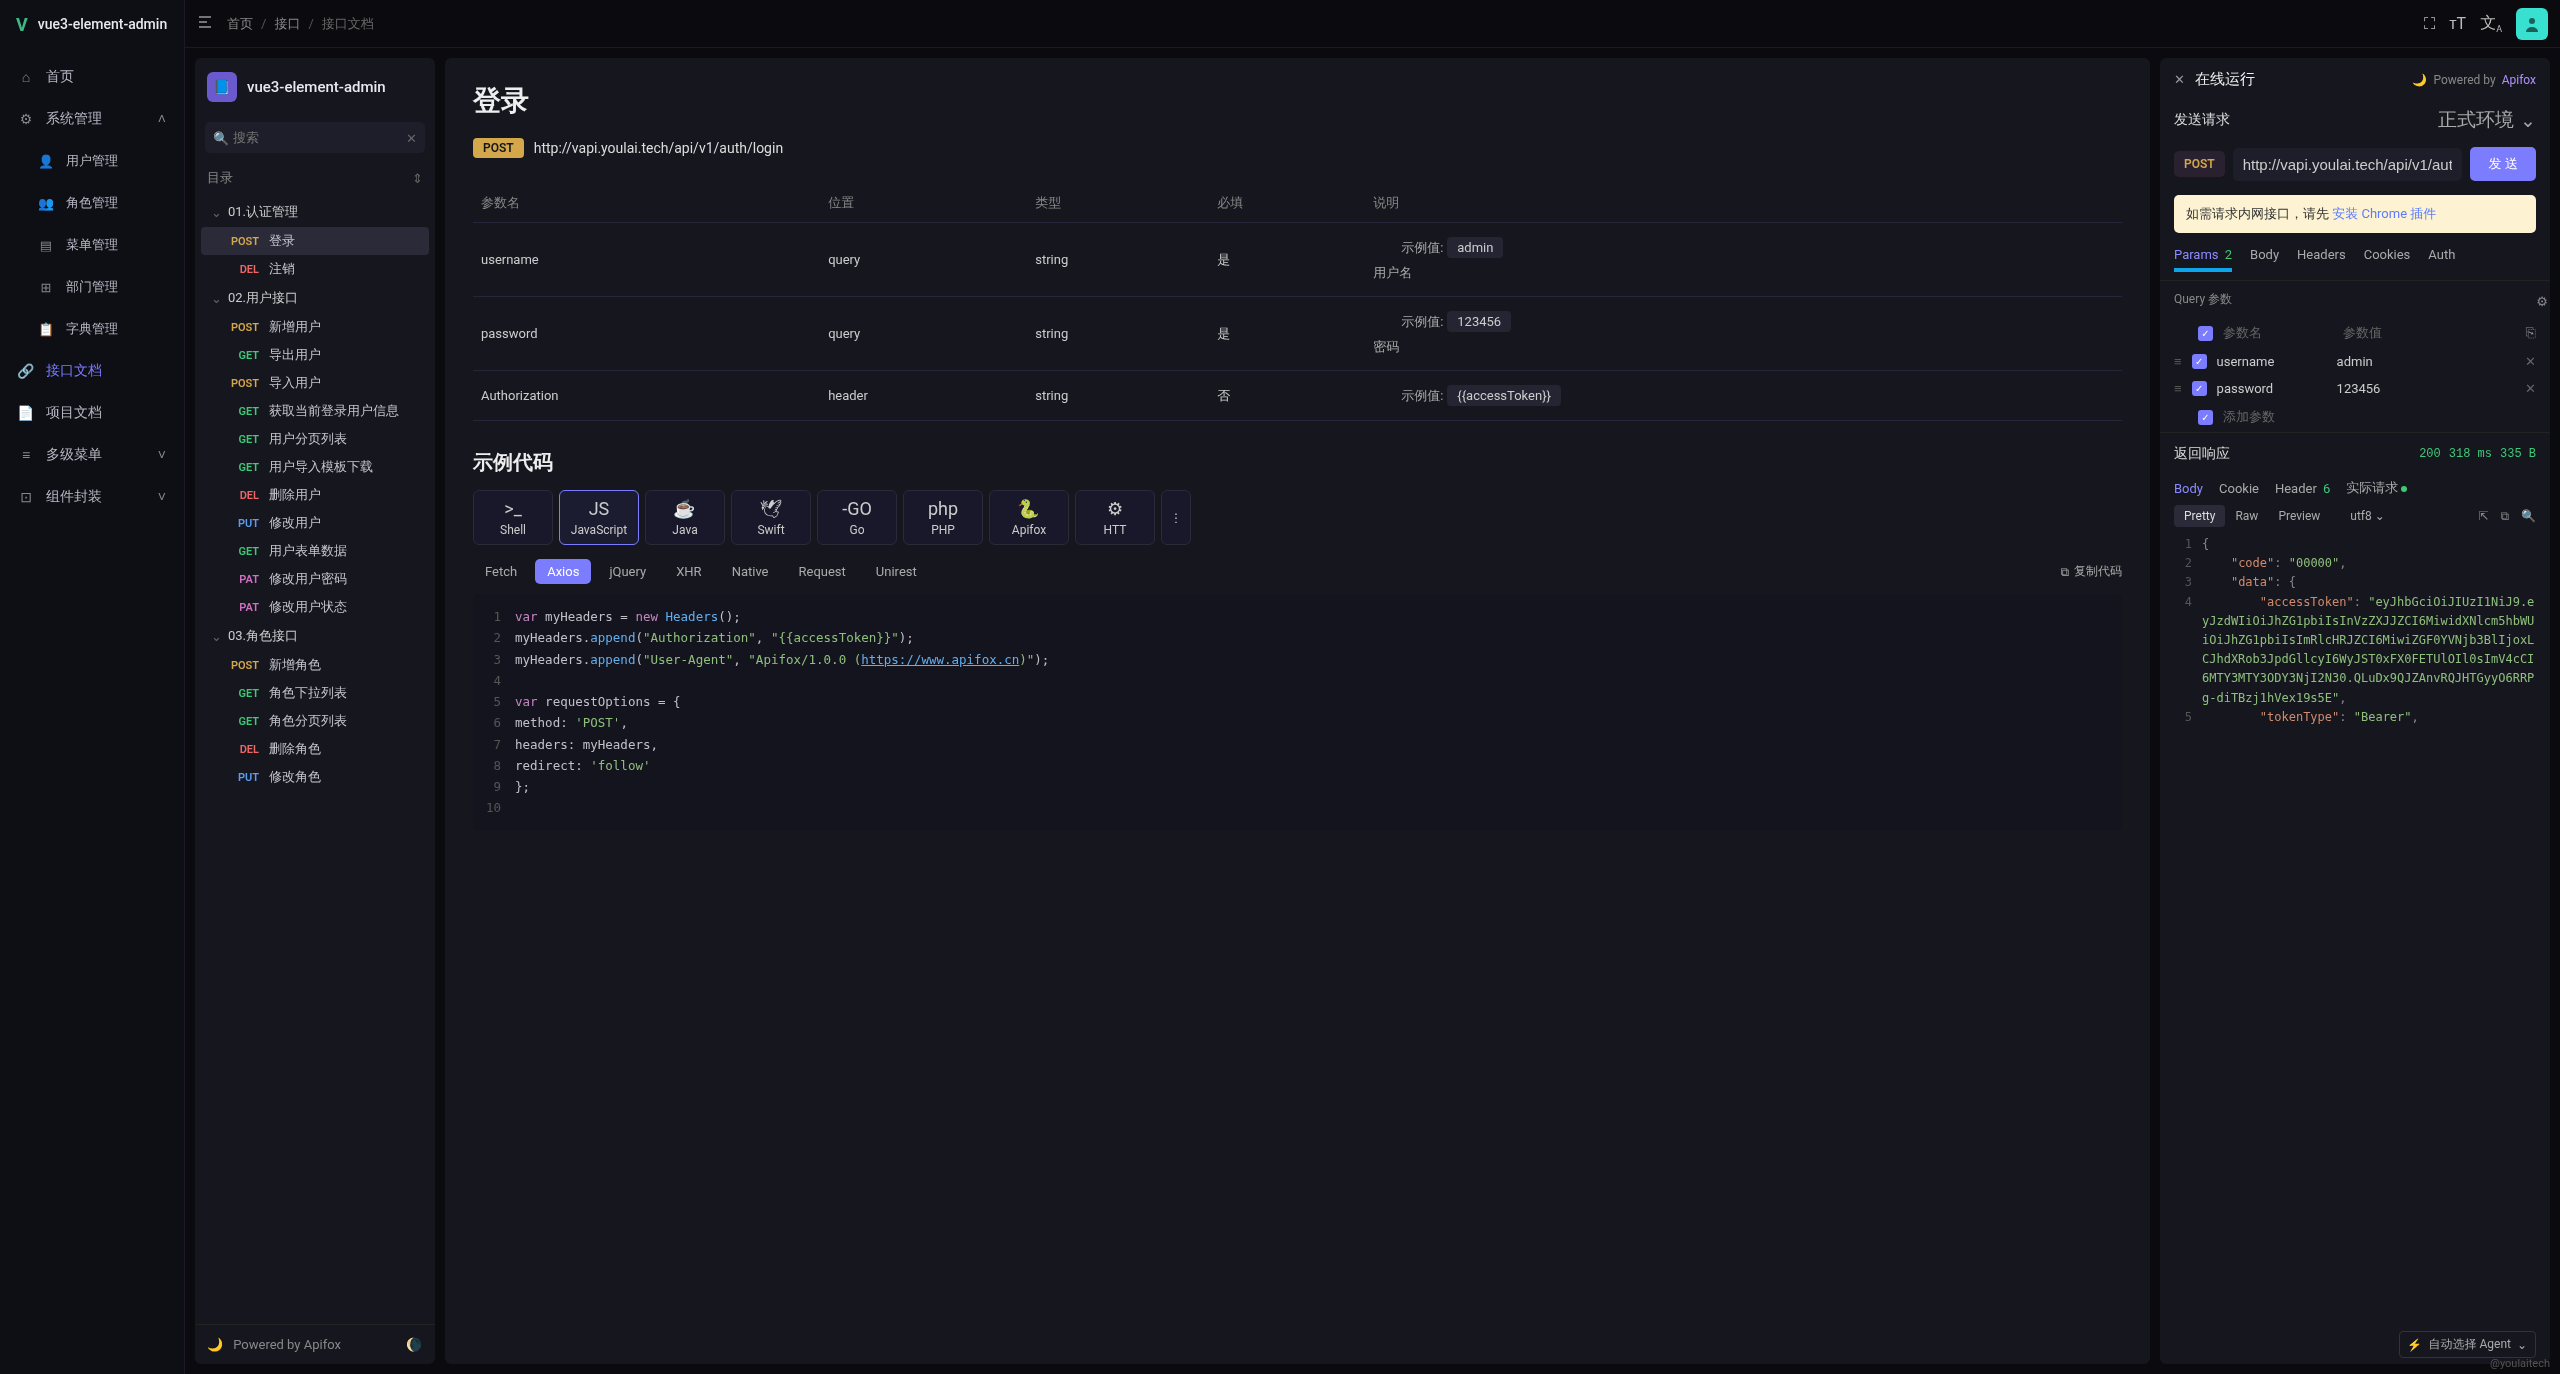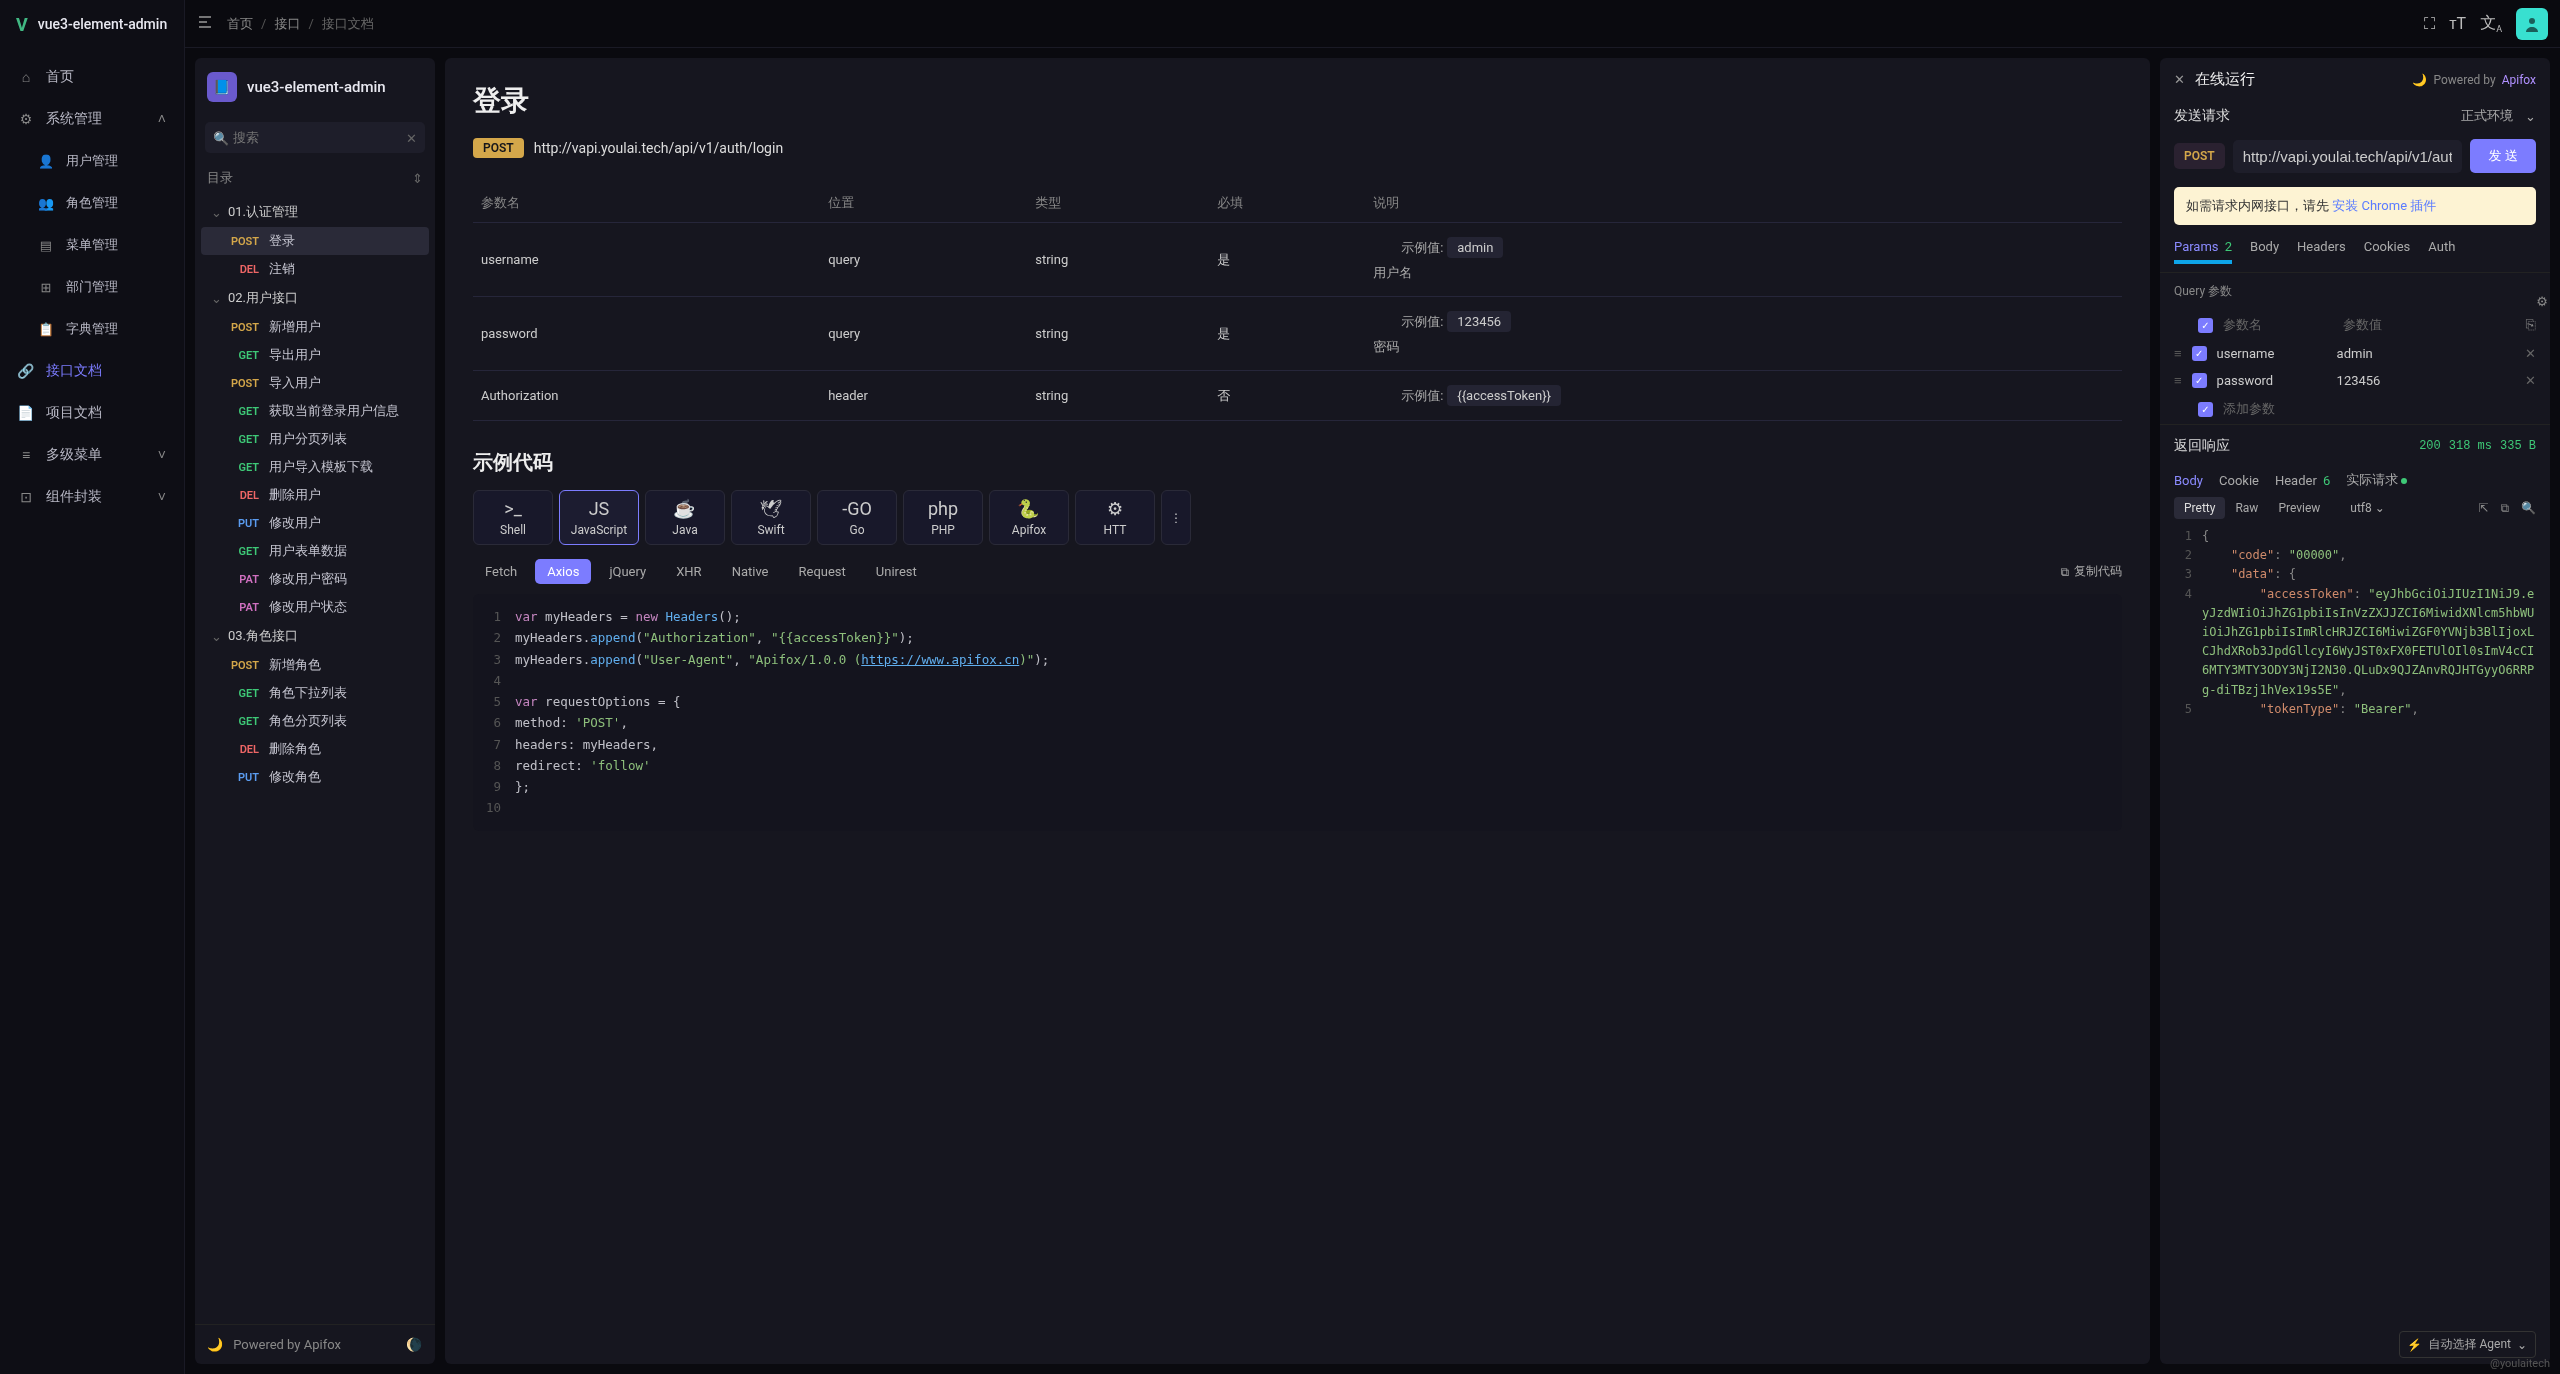--- a/index.html
+++ b/index.html
@@ -72,21 +72,21 @@
 .cc .str{color:#8ec07c;}
 .cc .fn{color:#61afef;}
 .cc .lnk{color:#61afef;text-decoration:underline;}
 .run-panel{width:390px;background:#16161f;border-radius:6px;display:flex;flex-direction:column;overflow:hidden;position:relative;}
 .run-header{display:flex;align-items:center;gap:10px;padding:12px 14px;}
 .run-close{color:#999;cursor:pointer;}
 .run-title{color:#eee;font-size:15px;font-weight:500;}
 .powered{margin-left:auto;display:flex;align-items:center;gap:6px;color:#888;font-size:12px;}
 .powered .ap{color:#b090ff;}
 .run-sub{padding:6px 14px;display:flex;align-items:center;color:#ddd;font-size:14px;}
-.env{margin-left:auto;color:#aaa;font-size:13px;display:flex;align-items:center;gap:12px;cursor:pointer;}
+.env{margin-left:auto;color:#aaa;font-size:19px;display:flex;align-items:center;gap:6px;cursor:pointer;}
 .run-url-row{display:flex;gap:8px;padding:8px 14px;align-items:center;}
 .method-badge{background:#2a2130;color:#d4a74a;padding:6px 10px;border-radius:5px;font-weight:600;font-size:12px;}
 .run-url-input{flex:1;background:#1e1e2a;border:none;padding:8px 10px;color:#ccc;border-radius:5px;font-size:15px;}
 .send-btn{background:#7c7cff;color:#fff;padding:8px 18px;border-radius:5px;border:none;font-size:13px;cursor:pointer;}
 .alert{margin:6px 14px;background:#fdf3d3;color:#333;padding:10px 12px;border-radius:5px;font-size:13px;}
 .alert a{color:#5b7cff;}
 .gear{position:absolute;right:-2px;top:232px;color:#888;cursor:pointer;background:#16161f;padding:4px;}
 .ptabs{display:flex;gap:18px;padding:8px 14px;border-bottom:1px solid #222;font-size:13px;}
 .ptab{color:#aaa;cursor:pointer;padding-bottom:6px;}
 .ptab.active{color:#8b8bff;border-bottom:4px solid #0ea5e9;}

